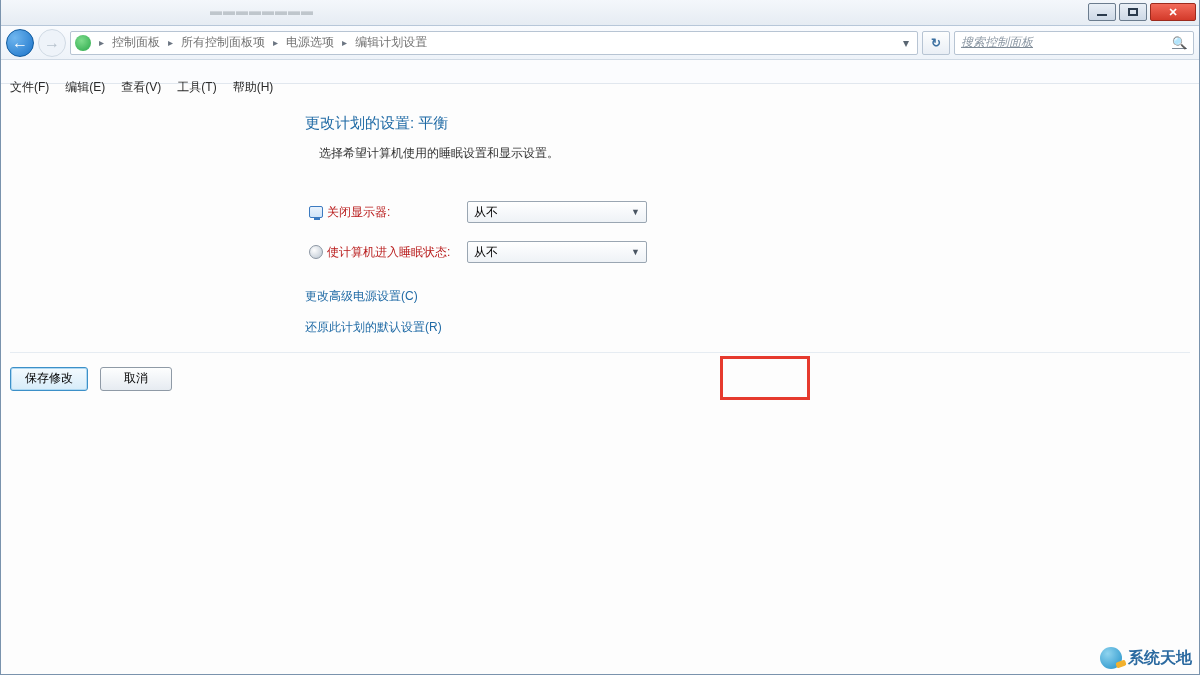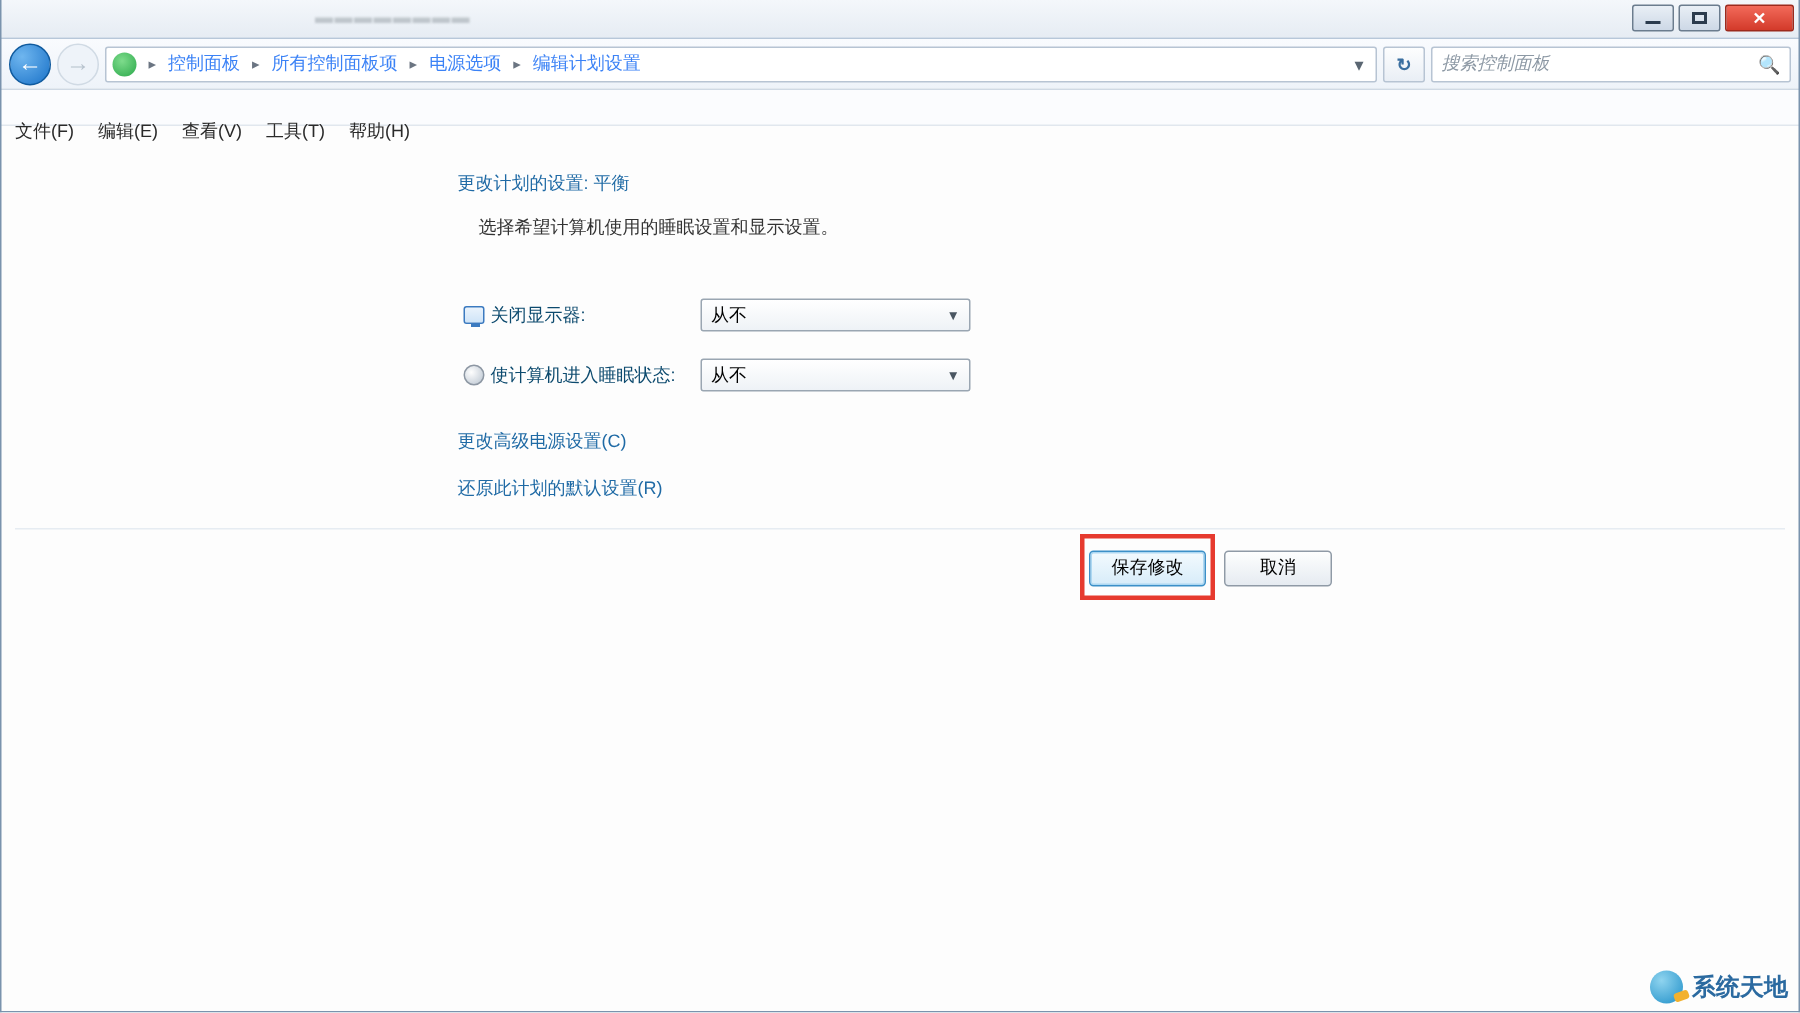--- a/index.html
+++ b/index.html
@@ -16,53 +16,53 @@
   .win-min-glyph { width:10px; height:0; border-top:2px solid #2b3b4d; margin-top:6px; }
   .win-max-glyph { width:10px; height:8px; border:2px solid #2b3b4d; }
 
   
   .navbar { height:34px; display:flex; align-items:center; padding:0 6px; background:linear-gradient(#f9fbfe,#eef3f9); border-bottom:1px solid #cfd9e4; gap:4px; }
   .nav-back, .nav-fwd { width:28px; height:28px; border-radius:50%; display:flex; align-items:center; justify-content:center; font-size:16px; }
   .nav-back { background:radial-gradient(circle at 30% 30%, #6fb6ef, #1a72c8); color:#fff; border:1px solid #0f5a9e; }
   .nav-fwd  { background:#eef3f9; color:#b7c2cd; border:1px solid #d0dae4; }
   .address { flex:1; height:24px; border:1px solid #b7c4d3; background:#fff; display:flex; align-items:center; padding:0 4px; gap:6px; border-radius:2px; }
   .addr-icon { width:16px; height:16px; background:radial-gradient(circle at 40% 35%, #7edc8c, #2aa84a); border-radius:50%; }
-  .crumb { color:#3b82f6; cursor:default; }
+  .crumb { color:#737373; cursor:default; }
   .sep-chevron { color:#6b7582; font-size:10px; padding:0 2px; }
   .addr-dd { margin-left:auto; color:#5a6672; padding:0 4px; }
   .refresh-btn { width:28px; height:24px; border:1px solid #b7c4d3; background:linear-gradient(#fdfefe,#e9eef5); display:flex; align-items:center; justify-content:center; border-radius:2px; color:#3b6fa0; font-weight:bold; }
-  .searchbox { width:240px; height:24px; border:1px solid #b7c4d3; background:#fff; display:flex; align-items:center; padding:0 6px; border-radius:2px; color:#7c8894; font-style:italic; justify-content:space-between; }
+  .searchbox { width:240px; height:24px; border:1px solid #b7c4d3; background:#fff; display:flex; align-items:center; padding:0 6px; border-radius:2px; color:#7c8894; font-style:italic; justify-content:space-between;text-decoration:underline; }
   .search-text { font-style:italic; color:#8c98a4; }
   .search-icon { color:#3b6fa0; font-style:normal; }
 
   
   .menubar { height:24px; display:flex; align-items:center; padding:0 10px; gap:16px; border-bottom:1px solid #e1e7ee; background:#fbfcfe; }
   .menu-item { color:#2a2a2a; cursor:default;margin-top:32px; }
 
   
   .content { padding:30px 0 0 0; }
   .content-inner { margin-left:305px; width:600px; }
-  h1.page-title { font-size:12px; font-weight:normal; color:#1f6aa5; margin:0 0 12px 0; }
+  h1.page-title { font-size:15px; font-weight:normal; color:#1f6aa5; margin:0 0 12px 0; }
   .subtitle { color:#333; margin:0 0 30px 14px; }
 
   .settings-row { display:flex; align-items:center; height:40px; }
   .row-icon { width:22px; display:flex; justify-content:center; }
-  .row-label { width:140px; color:#0c4a6e; }
+  .row-label { width:140px; color:#b91c1c; }
   .monitor-icon { width:14px; height:12px; border:1px solid #3b7ac0; background:linear-gradient(#eaf3fc,#cfe4f8); border-radius:2px; position:relative; }
   .monitor-icon::after { content:""; position:absolute; bottom:-3px; left:4px; width:6px; height:2px; background:#3b7ac0; }
   .moon-icon { width:14px; height:14px; border-radius:50%; background:radial-gradient(circle at 35% 35%, #fefefe, #b8c3cf); border:1px solid #8d97a3; }
 
   .dropdown { width:180px; height:22px; border:1px solid #9aa6b2; background:linear-gradient(#ffffff,#eef2f6); display:flex; align-items:center; justify-content:space-between; padding:0 6px; border-radius:2px; cursor:default; }
   .dd-arrow { font-size:9px; color:#4a5662; }
 
   .links { margin-top:16px; display:flex; flex-direction:column; gap:14px; }
   .link { color:#1f6aa5; cursor:pointer; }
 
   
-  .button-bar { position:absolute; left:10px; right:10px; top:352px; height:52px; border-top:1px solid #e6ecf2; display:flex; align-items:center; justify-content:flex-end; padding-right:302px; gap:12px; }
+  .button-bar { position:absolute; left:10px; right:10px; top:352px; height:52px; border-top:1px solid #e6ecf2; display:flex; align-items:center; justify-content:flex-start; padding-right:302px; gap:12px; }
   .btn { height:24px; min-width:72px; padding:0 14px; border:1px solid #8f9aa6; background:linear-gradient(#fdfefe,#e6ebf1); border-radius:3px; font-size:12px; cursor:default; display:flex; align-items:center; justify-content:center; }
   .btn-primary { border:1px solid #3c90c8; background:linear-gradient(#f3fafe,#d7ecf9); box-shadow:inset 0 0 0 1px #aed8f2; }
   .highlight-box { position:absolute; top:356px; left:720px; width:90px; height:44px; border:3px solid #e63a2e; pointer-events:none; }
 
   
   .watermark { position:absolute; right:8px; bottom:6px; display:flex; align-items:flex-end; gap:6px; font-size:16px; font-weight:bold; color:#2b6aa0; }
   .wm-icon { width:22px; height:22px; border-radius:50%; background:radial-gradient(circle at 35% 30%, #8fd4ef, #1f8fc8); position:relative; }
   .wm-icon::after { content:""; position:absolute; right:-4px; bottom:2px; width:10px; height:6px; background:#f2b12e; border-radius:2px; transform:rotate(-20deg); }
 
   .window-frame { position:absolute; inset:0; pointer-events:none; border:1px solid #7a93ad; border-top:none; }

